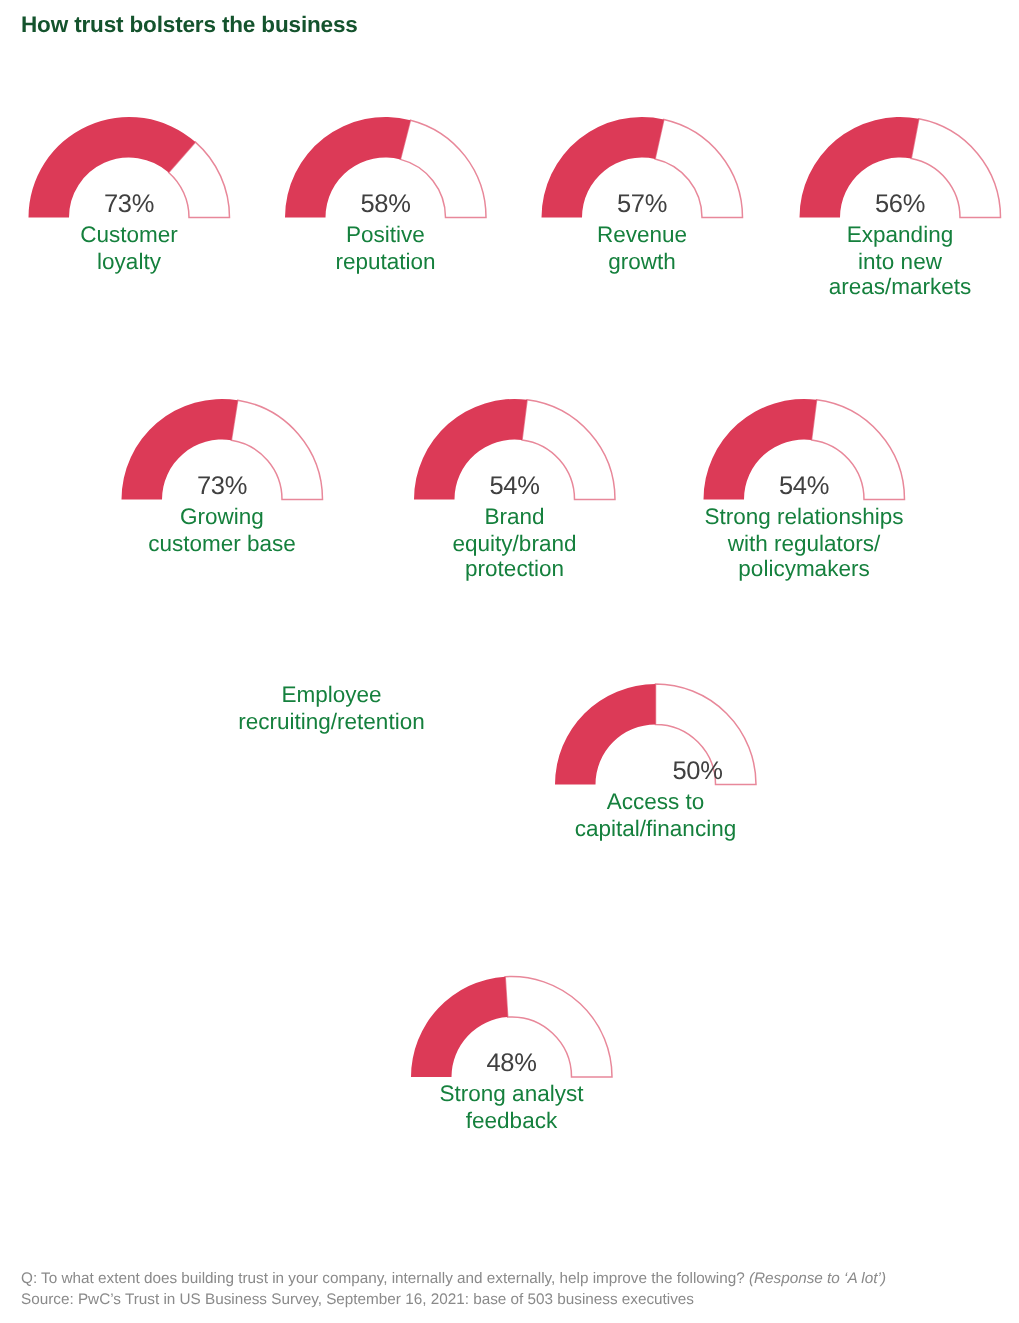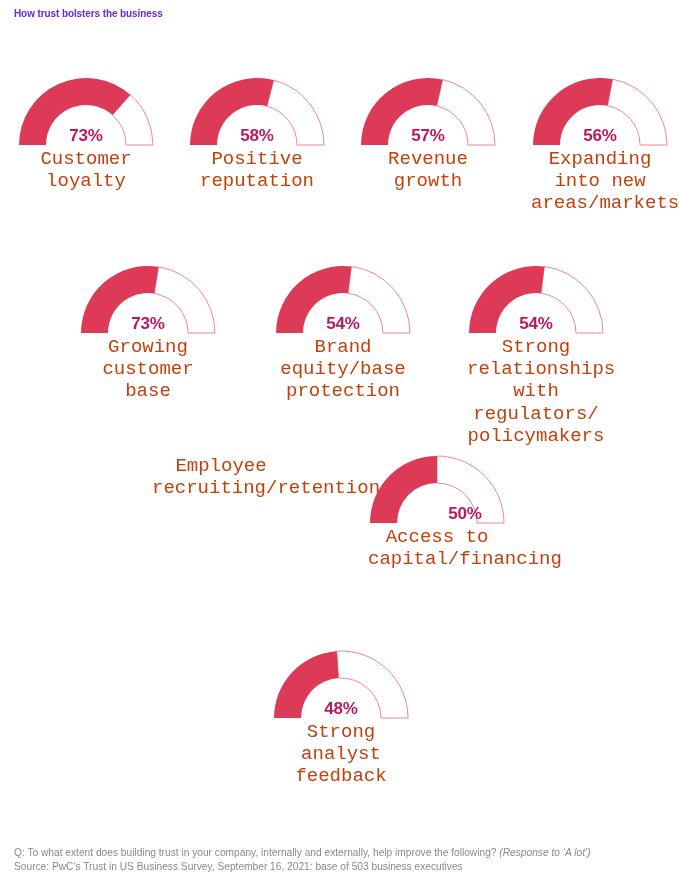--- a/index.html
+++ b/index.html
@@ -12,23 +12,23 @@
     height: 882px;
     position: relative;
     font-family: "Liberation Sans", sans-serif;
     overflow: hidden;
   }
 
   #chart-title {
     position: absolute;
     left: 14px;
     top: 8px;
-    font-size: 10px;
+    font-size: 15px;
     font-weight: bold;
-    color: #6d28d9;
+    color: #14532d;
     letter-spacing: -0.1px;
     white-space: nowrap;
   }
 
   #gauge-field {
     position: absolute;
     left: 0;
     top: 0;
     width: 679px;
     height: 820px;
@@ -44,33 +44,32 @@
     position: relative;
     margin: 0 auto;
     display: block;
   }
 
   .gauge-value {
     position: absolute;
     left: 50%;
     transform: translateX(-50%);
     font-size: 17px;
-    font-weight: bold;
-    color: #be185d;
+    font-weight: normal;
+    color: #404040;
     white-space: nowrap;
     letter-spacing: -0.2px;
   }
 
   .gauge-label {
-    font-size: 19px;
-    color: #c2410c;
+    font-size: 15px;
+    color: #15803d;
     line-height: 1.17;
     margin-top: 1px;
     white-space: pre-line;
-    font-family: Liberation Mono, monospace;
   }
 
   #footnote {
     position: absolute;
     left: 14px;
     top: 846px;
     width: 660px;
     font-size: 10.2px;
     color: #8a8a8a;
     line-height: 1.42;
@@ -128,21 +127,21 @@
         </svg><div class="gauge-value" style="bottom: 1px;">73%</div></div>
       <div class="gauge-label">Growing
 customer base</div>
     </div>
     <div class="gauge-cell" style="left: 343px; top: 264px; width: 138px;">
       <div class="gauge-graphic" style="width: 138px; height: 71px;"><svg width="138" height="71" viewBox="0 0 138 71">
           <path d="M 77.39732664880839 2.528315011929976 A 67 67 0 0 1 136 69 L 109 69 A 40 40 0 0 0 74.01332934257218 29.315411947420884 Z" fill="#ffffff" stroke="#E8889A" stroke-width="1"></path>
           <path d="M 2 68.99999999999999 A 67 67 0 0 1 77.39732664880839 2.528315011929976 L 74.01332934257218 29.315411947420884 A 40 40 0 0 0 29 69 Z" fill="#DC3A57"></path>
         </svg><div class="gauge-value" style="bottom: 1px;">54%</div></div>
       <div class="gauge-label">Brand
-equity/base
+equity/brand
 protection</div>
     </div>
     <div class="gauge-cell" style="left: 536px; top: 264px; width: 138px;">
       <div class="gauge-graphic" style="width: 138px; height: 71px;"><svg width="138" height="71" viewBox="0 0 138 71">
           <path d="M 77.39732664880839 2.528315011929976 A 67 67 0 0 1 136 69 L 109 69 A 40 40 0 0 0 74.01332934257218 29.315411947420884 Z" fill="#ffffff" stroke="#E8889A" stroke-width="1"></path>
           <path d="M 2 68.99999999999999 A 67 67 0 0 1 77.39732664880839 2.528315011929976 L 74.01332934257218 29.315411947420884 A 40 40 0 0 0 29 69 Z" fill="#DC3A57"></path>
         </svg><div class="gauge-value" style="bottom: 1px;">54%</div></div>
       <div class="gauge-label">Strong relationships
 with regulators/
 policymakers</div>

